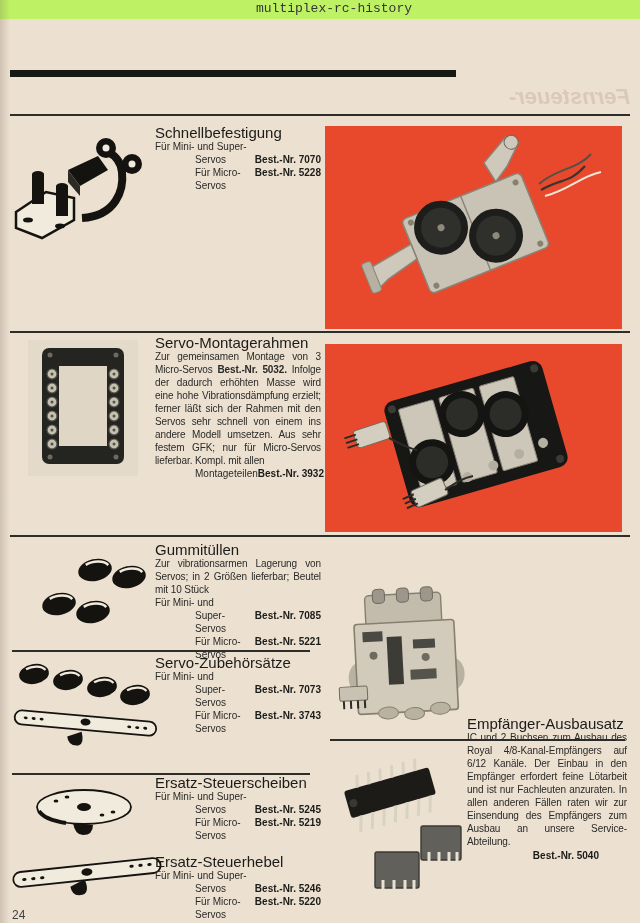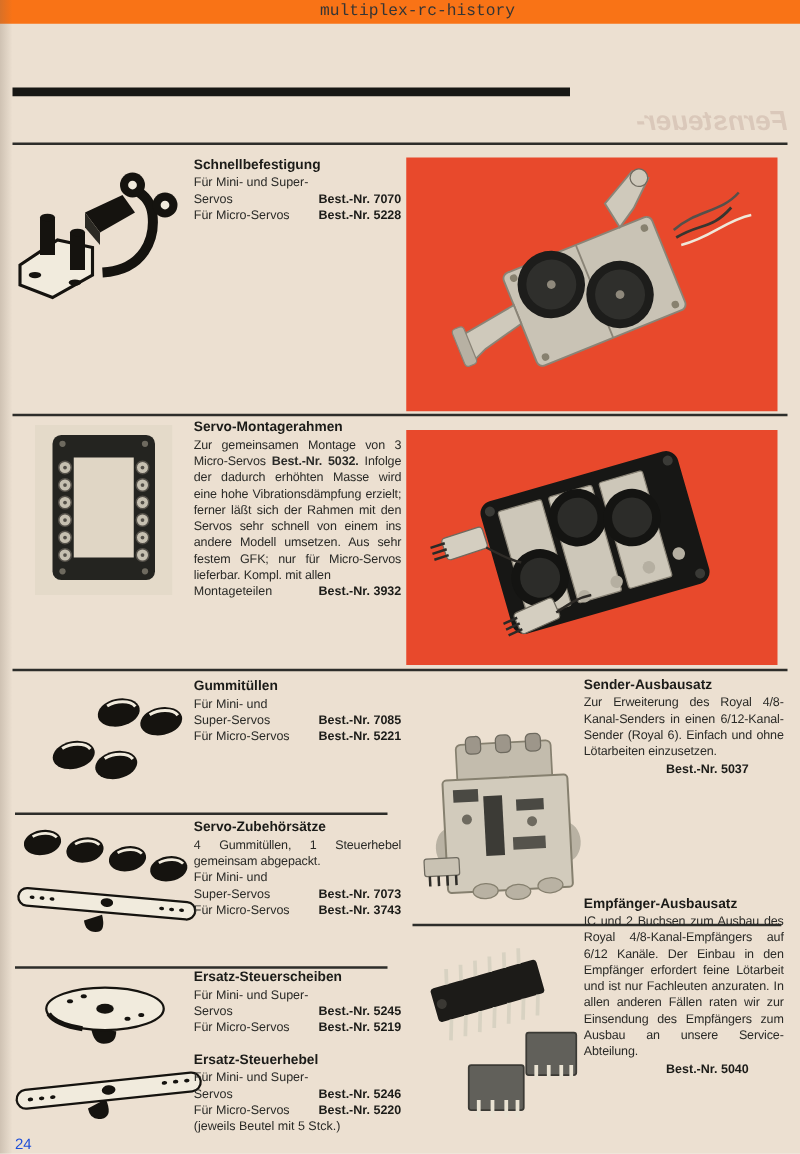--- a/index.html
+++ b/index.html
@@ -1,37 +1,37 @@
 <!DOCTYPE html>
 <html><head>
 <meta charset="utf-8">
 <style>
   html,body{margin:0;padding:0;}
   .page{position:relative;width:640px;height:923px;background:#ece0d1;overflow:hidden;
         font-family:"Liberation Sans",sans-serif;color:#2a2a27;}
-  .scan-top{position:absolute;top:0;left:0;right:0;height:19px;background:#f97316;text-align:center;padding-left:28px;}
+  .scan-top{position:absolute;top:0;left:0;right:0;height:19px;background:#bef264;text-align:center;padding-left:28px;}
   .watermark{font-family:"Liberation Mono","DejaVu Sans Mono",monospace;font-size:13px;color:#353535;line-height:18px;}
   .edge-shade{position:absolute;top:0;left:0;width:10px;height:100%;
         background:linear-gradient(90deg,rgba(120,105,90,.25),rgba(120,105,90,0));}
   .title-bar{position:absolute;left:10px;top:70px;width:446px;height:7px;background:#171714;}
   .page-title{position:absolute;left:12px;top:78px;font-size:28px;font-weight:bold;font-style:italic;
         color:#171714;letter-spacing:.3px;white-space:nowrap;}
   .ghost{position:absolute;left:486px;top:84px;width:144px;font-size:22px;font-weight:bold;font-style:italic;
         color:#c9b2a4;opacity:.5;transform:scaleX(-1);white-space:nowrap;}
   .rule{position:absolute;height:2px;background:#2d2d2a;}
   .obox{position:absolute;left:325px;width:297px;background:#e8492c;}
   .sec-text{position:absolute;width:166px;font-size:10px;line-height:13px;}
-  .sec-text h3{font-size:11px;margin:0 0 1px 0;font-weight:bold;color:#1b1b18;}
+  .sec-text h3{font-size:15px;margin:0 0 1px 0;font-weight:normal;color:#1b1b18;}
   .jbody{text-align:justify;letter-spacing:-.1px;}
-  .row{display:flex;justify-content:space-between;}
+  .row{display:flex;justify-content:space-between;margin-left:40px;}
   .row .val{font-weight:bold;white-space:nowrap;color:#1b1b18;}
   .val-line{text-align:right;padding-right:28px;font-weight:bold;color:#1b1b18;margin-top:1px;}
   .gap{height:13px;}
   .fig{position:absolute;}
-  .pageno{position:absolute;left:12px;top:908px;font-size:12px;color:#1d4ed8;}
+  .pageno{position:absolute;left:12px;top:908px;font-size:12px;color:#404040;}
 </style>
 </head>
 <body>
 
 <div class="page">
 
   <div class="scan-top">
     <div class="watermark">multiplex-rc-history</div>
   </div>
   <div class="edge-shade"></div>
@@ -201,20 +201,21 @@
           <path d="M-8 -7 A15 9 0 0 1 14 -2" stroke="#f1ebdd" stroke-width="2.5" fill="none"></path>
       </g>
       <g transform="translate(58 62) rotate(-12)">
         <ellipse rx="17" ry="11" fill="#15130f"></ellipse>
           <path d="M-8 -7 A15 9 0 0 1 14 -2" stroke="#f1ebdd" stroke-width="2.5" fill="none"></path>
       </g>
     </g>
   </svg>
   <div class="sec-text" style="left:155px;top:543px;">
     <h3>Gummitüllen</h3>
+    <div class="jbody">Zur vibrationsarmen Lagerung von Servos; in 2 Größen lieferbar; Beutel mit 10 Stück</div>
     <div>Für Mini- und</div>
     <div class="row">
       <span>Super-Servos</span>
       <span class="val">Best.-Nr. 7085</span>
     </div>
     <div class="row">
       <span>Für Micro-Servos</span>
       <span class="val">Best.-Nr. 5221</span>
     </div>
   </div>
@@ -247,21 +248,20 @@
           <ellipse cx="25" cy="65" rx="2" ry="1.4"></ellipse>
           <ellipse cx="33" cy="65" rx="2" ry="1.4"></ellipse>
         <ellipse cx="121" cy="65" rx="2" ry="1.4"></ellipse>
           <ellipse cx="129" cy="65" rx="2" ry="1.4"></ellipse>
           <ellipse cx="137" cy="65" rx="2" ry="1.4"></ellipse>
       </g>
     </g>
   </svg>
   <div class="sec-text" style="left:155px;top:656px;">
     <h3>Servo-Zubehörsätze</h3>
-    <div class="jbody">4 Gummitüllen, 1 Steuerhebel gemeinsam abgepackt.</div>
     <div>Für Mini- und</div>
     <div class="row">
       <span>Super-Servos</span>
       <span class="val">Best.-Nr. 7073</span>
     </div>
     <div class="row">
       <span>Für Micro-Servos</span>
       <span class="val">Best.-Nr. 3743</span>
     </div>
   </div>
@@ -311,25 +311,20 @@
       <span>Servos</span>
       <span class="val">Best.-Nr. 5246</span>
     </div>
     <div class="row">
       <span>Für Micro-Servos</span>
       <span class="val">Best.-Nr. 5220</span>
     </div>
     <div>(jeweils Beutel mit 5 Stck.)</div>
   </div>
 
-  <div class="sec-text" style="left:467px;top:542px;width:160px;">
-    <h3>Sender-Ausbausatz</h3>
-    <div class="jbody">Zur Erweiterung des Royal 4/8-Kanal-Senders in einen 6/12-Kanal-Sender (Royal 6). Einfach und ohne Lötarbeiten einzusetzen.</div>
-    <div class="val-line">Best.-Nr. 5037</div>
-  </div>
   <svg class="fig" style="left:330px;top:584px;" width="150" height="150" viewBox="0 0 150 150">
     <g transform="rotate(-3 75 80)">
       <ellipse cx="30" cy="92" rx="12" ry="16" fill="#b9b2a3"></ellipse>
       <ellipse cx="122" cy="92" rx="12" ry="16" fill="#b9b2a3"></ellipse>
       <rect x="38" y="10" width="76" height="32" rx="4" fill="#c3bcad" stroke="#86806f" stroke-width="1.4"></rect>
       <rect x="46" y="4" width="12" height="14" rx="4" fill="#9d968a" stroke="#6e6a5f"></rect>
       <rect x="70" y="4" width="12" height="14" rx="4" fill="#9d968a" stroke="#6e6a5f"></rect>
       <rect x="94" y="4" width="12" height="14" rx="4" fill="#9d968a" stroke="#6e6a5f"></rect>
       <rect x="26" y="38" width="100" height="90" rx="3" fill="#d2cbbc" stroke="#86806f" stroke-width="1.6"></rect>
       <rect x="58" y="52" width="15" height="48" fill="#3c3b36"></rect>

